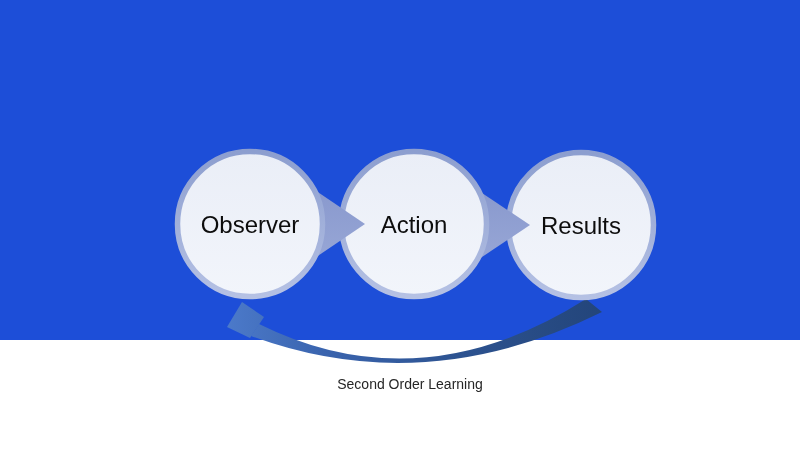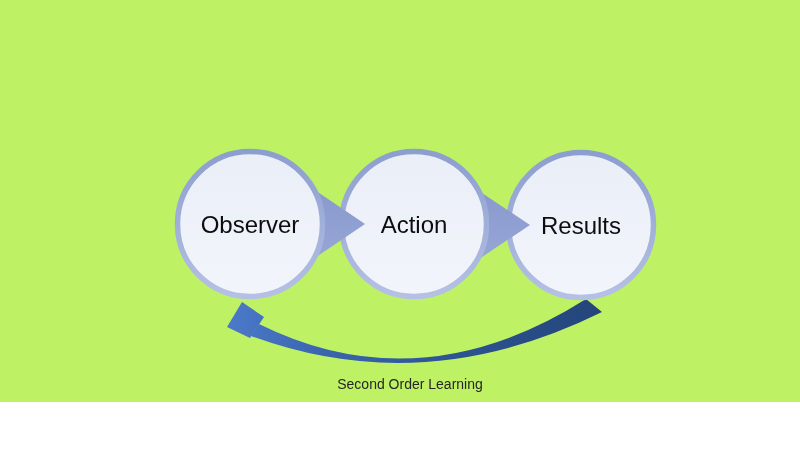--- a/index.html
+++ b/index.html
@@ -7,22 +7,22 @@
     padding: 0;
     background: #ffffff;
     width: 800px;
     height: 450px;
     overflow: hidden;
     font-family: "Liberation Sans", sans-serif;
   }
   .stage {
     position: relative;
     width: 800px;
-    height: 402px;
-    background: #bef264;
+    height: 340px;
+    background: #1d4ed8;
     text-align: right;
   }
   svg { display: block; }
   .node-label {
     font-family: "Liberation Sans", sans-serif;
     font-size: 24px;
     fill: #0d0d0d;
   }
   .caption-label {
     font-family: "Liberation Sans", sans-serif;

